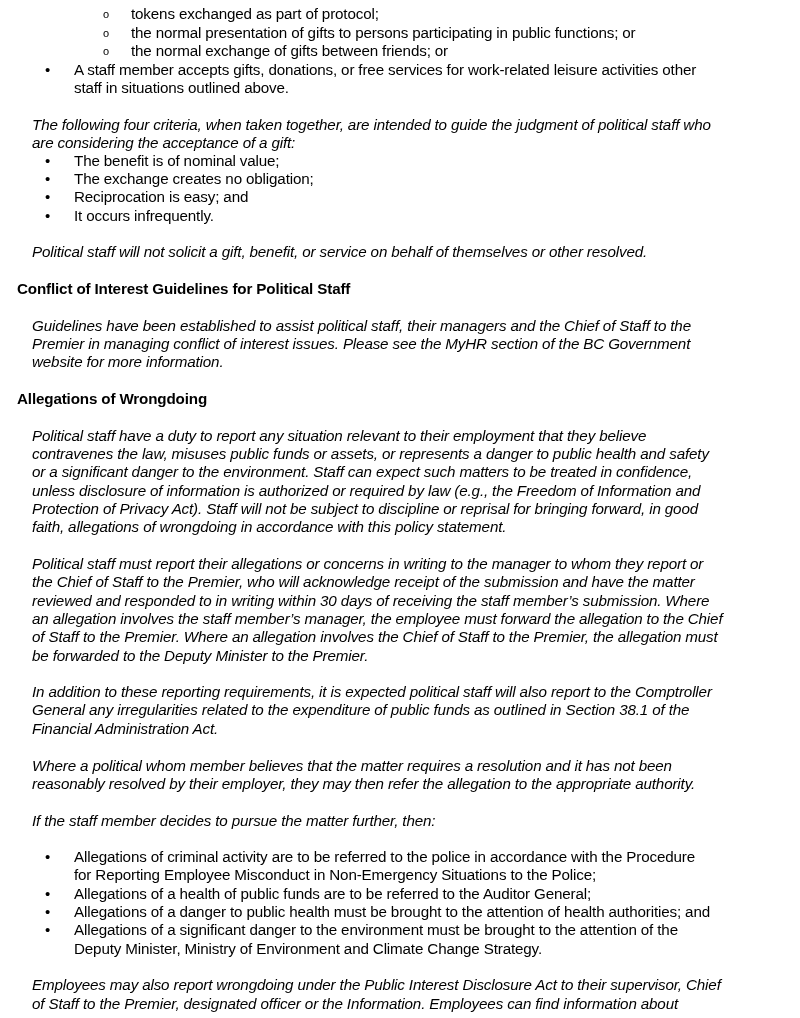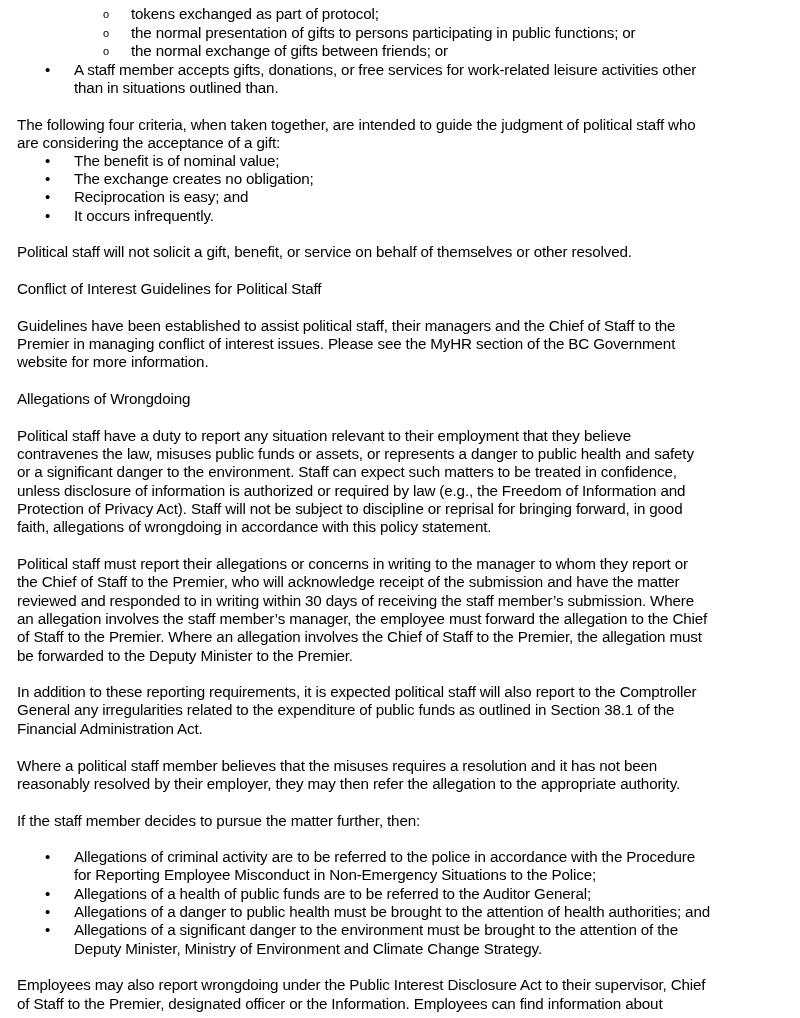--- a/index.html
+++ b/index.html
@@ -2,40 +2,40 @@
 <html><head>
 <meta charset="utf-8">
 <style>
   html, body { margin: 0; padding: 0; background: #ffffff; }
   body {
     width: 800px; height: 1018px; overflow: hidden; position: relative;
     font-family: "Liberation Sans", sans-serif; font-size: 15.2px; color: #000;
     letter-spacing: -0.15px;
   }
   .line { position: absolute; white-space: nowrap; line-height: 18.4px; }
-  .p { left: 17px; }
+  .p { left: 32px; font-style: italic; }
   .b1 { left: 74px; }
   .bul { position: absolute; left: 45px; line-height: 18.4px; font-size: 15px; }
   .cir { position: absolute; left: 103px; line-height: 18.4px; font-size: 11px; }
   .sub { left: 131px; }
-  .h { font-weight: normal; left: 17px; }
+  .h { font-weight: bold; left: 17px; }
 </style>
 </head>
 <body>
 
 <span class="cir" style="top:5px">o</span>
 <div class="line sub" style="top:5px">tokens exchanged as part of protocol;</div>
 <span class="cir" style="top:24px">o</span>
 <div class="line sub" style="top:24px">the normal presentation of gifts to persons participating in public functions; or</div>
 <span class="cir" style="top:42px">o</span>
 <div class="line sub" style="top:42px">the normal exchange of gifts between friends; or</div>
 
 <span class="bul" style="top:61px">•</span>
 <div class="line b1" style="top:61px">A staff member accepts gifts, donations, or free services for work-related leisure activities other</div>
-<div class="line b1" style="top:79px">than in situations outlined than.</div>
+<div class="line b1" style="top:79px">staff in situations outlined above.</div>
 
 <div class="line p" style="top:116px">The following four criteria, when taken together, are intended to guide the judgment of political staff who</div>
 <div class="line p" style="top:134px">are considering the acceptance of a gift:</div>
 
 <span class="bul" style="top:152px">•</span>
 <div class="line b1" style="top:152px">The benefit is of nominal value;</div>
 <span class="bul" style="top:170px">•</span>
 <div class="line b1" style="top:170px">The exchange creates no obligation;</div>
 <span class="bul" style="top:188px">•</span>
 <div class="line b1" style="top:188px">Reciprocation is easy; and</div>
@@ -63,21 +63,21 @@
 <div class="line p" style="top:573px">the Chief of Staff to the Premier, who will acknowledge receipt of the submission and have the matter</div>
 <div class="line p" style="top:592px">reviewed and responded to in writing within 30 days of receiving the staff member’s submission. Where</div>
 <div class="line p" style="top:610px">an allegation involves the staff member’s manager, the employee must forward the allegation to the Chief</div>
 <div class="line p" style="top:628px">of Staff to the Premier. Where an allegation involves the Chief of Staff to the Premier, the allegation must</div>
 <div class="line p" style="top:647px">be forwarded to the Deputy Minister to the Premier.</div>
 
 <div class="line p" style="top:683px">In addition to these reporting requirements, it is expected political staff will also report to the Comptroller</div>
 <div class="line p" style="top:701px">General any irregularities related to the expenditure of public funds as outlined in Section 38.1 of the</div>
 <div class="line p" style="top:720px">Financial Administration Act.</div>
 
-<div class="line p" style="top:757px">Where a political staff member believes that the misuses requires a resolution and it has not been</div>
+<div class="line p" style="top:757px">Where a political whom member believes that the matter requires a resolution and it has not been</div>
 <div class="line p" style="top:775px">reasonably resolved by their employer, they may then refer the allegation to the appropriate authority.</div>
 
 <div class="line p" style="top:812px">If the staff member decides to pursue the matter further, then:</div>
 
 <span class="bul" style="top:848px">•</span>
 <div class="line b1" style="top:848px">Allegations of criminal activity are to be referred to the police in accordance with the Procedure</div>
 <div class="line b1" style="top:866px">for Reporting Employee Misconduct in Non-Emergency Situations to the Police;</div>
 <span class="bul" style="top:885px">•</span>
 <div class="line b1" style="top:885px">Allegations of a health of public funds are to be referred to the Auditor General;</div>
 <span class="bul" style="top:903px">•</span>

